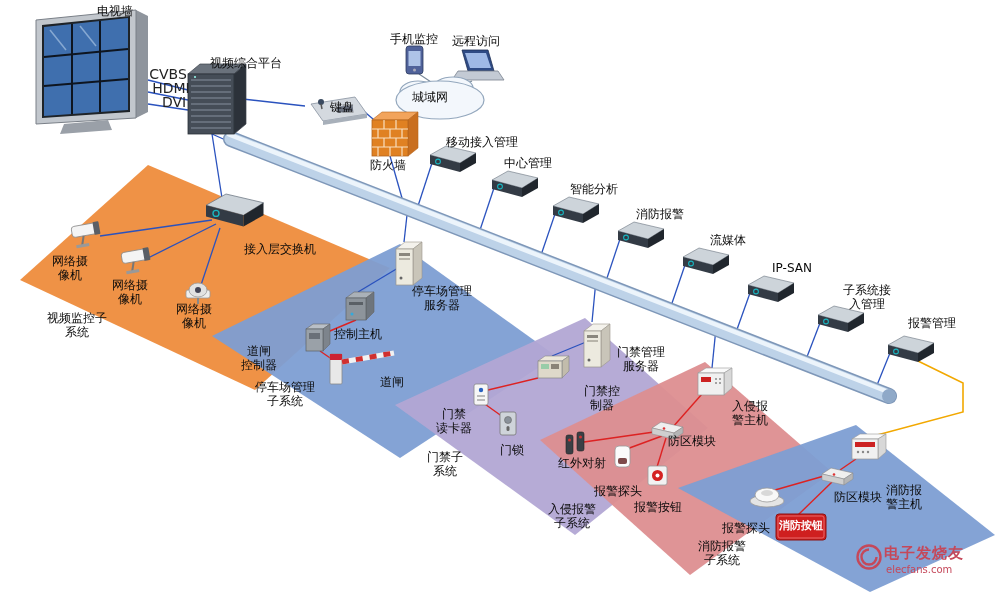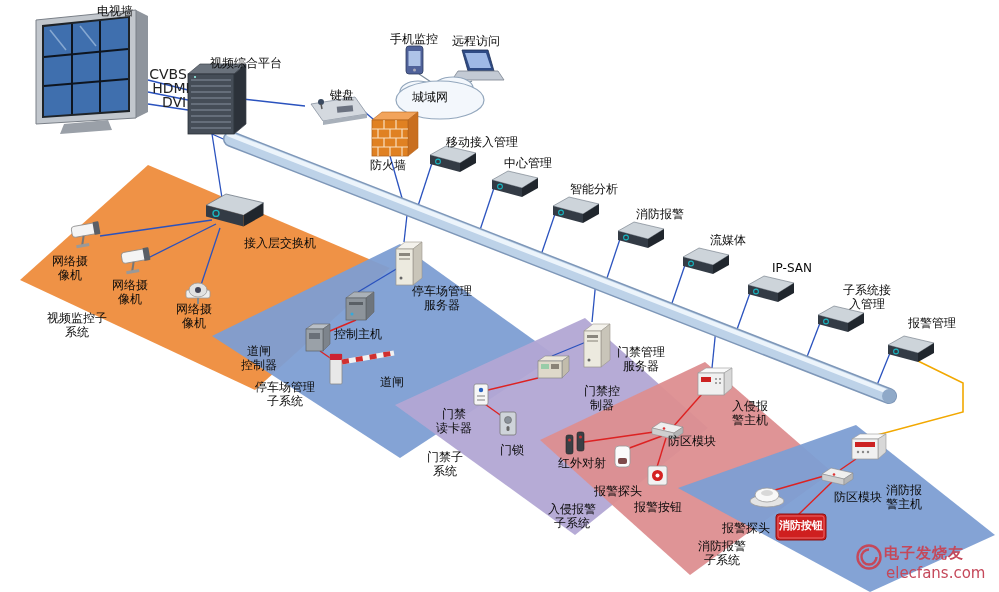--- a/index.html
+++ b/index.html
@@ -5,21 +5,21 @@
   *{margin:0;padding:0;box-sizing:border-box}
   html,body{background:#fff}
   body{font-family:"DejaVu Sans","Liberation Sans",sans-serif}
   #stage{position:relative;width:999px;height:592px;background:#fff;overflow:hidden}
   #bg{position:absolute;left:0;top:0;width:999px;height:592px}
   .lbl{position:absolute;font-size:12px;line-height:1.18;color:#0a0a0a;text-align:center;white-space:pre-line;z-index:5}
   .bold{font-weight:normal}
   .sig{font-size:14px;color:#222;text-align:center}
   .firebtn{color:#fff;font-size:11px;font-weight:bold;z-index:6}
   .wm-brand{position:absolute;font-size:15px;font-weight:bold;color:#c5485a;letter-spacing:1px;z-index:5;white-space:nowrap}
-  .wm-site{position:absolute;font-size:15px;color:#c5485a;z-index:5;white-space:nowrap}
+  .wm-site{position:absolute;font-size:10px;color:#c5485a;z-index:5;white-space:nowrap}
 </style>
 </head>
 <body>
 
 <div id="stage">
 
 <svg id="bg" viewBox="0 0 999 592">
   <defs>
     <g id="netbox">
       <polygon points="0,9 16,0 46,7 30,17" fill="#cdd4da" stroke="#6a7480" stroke-width="0.6"></polygon>
@@ -326,37 +326,37 @@
     </g>
   </g>
 </svg>
 
 <div>
   <div class="lbl bold" style="left:80px;top:4px;width:70px">电视墙</div>
   <div class="lbl" style="left:198px;top:56px;width:96px">视频综合平台</div>
   <div class="lbl sig" style="left:148px;top:66px;width:40px">CVBS</div>
   <div class="lbl sig" style="left:151px;top:80px;width:40px">HDMI</div>
   <div class="lbl sig" style="left:154px;top:94px;width:40px">DVI</div>
-  <div class="lbl" style="left:320px;top:88px;width:44px">键盘</div>
+  <div class="lbl" style="left:320px;top:100px;width:44px">键盘</div>
   <div class="lbl" style="left:384px;top:32px;width:60px">手机监控</div>
   <div class="lbl" style="left:446px;top:34px;width:60px">远程访问</div>
   <div class="lbl" style="left:404px;top:90px;width:52px">城域网</div>
   <div class="lbl" style="left:362px;top:158px;width:52px">防火墙</div>
 
   <div class="lbl" style="left:438px;top:135px;width:88px">移动接入管理</div>
   <div class="lbl" style="left:496px;top:156px;width:64px">中心管理</div>
   <div class="lbl" style="left:562px;top:182px;width:64px">智能分析</div>
   <div class="lbl" style="left:628px;top:207px;width:64px">消防报警</div>
   <div class="lbl" style="left:700px;top:233px;width:56px">流媒体</div>
   <div class="lbl" style="left:764px;top:261px;width:56px">IP-SAN</div>
   <div class="lbl" style="left:834px;top:283px;width:66px">子系统接
 入管理</div>
   <div class="lbl" style="left:900px;top:316px;width:64px">报警管理</div>
 
-  <div class="lbl" style="left:234px;top:236px;width:92px">接入层交换机</div>
+  <div class="lbl" style="left:234px;top:242px;width:92px">接入层交换机</div>
   <div class="lbl" style="left:44px;top:254px;width:52px">网络摄
 像机</div>
   <div class="lbl" style="left:104px;top:278px;width:52px">网络摄
 像机</div>
   <div class="lbl" style="left:168px;top:302px;width:52px">网络摄
 像机</div>
   <div class="lbl bold" style="left:38px;top:311px;width:78px">视频监控子
 系统</div>
 
   <div class="lbl" style="left:402px;top:284px;width:80px">停车场管理

